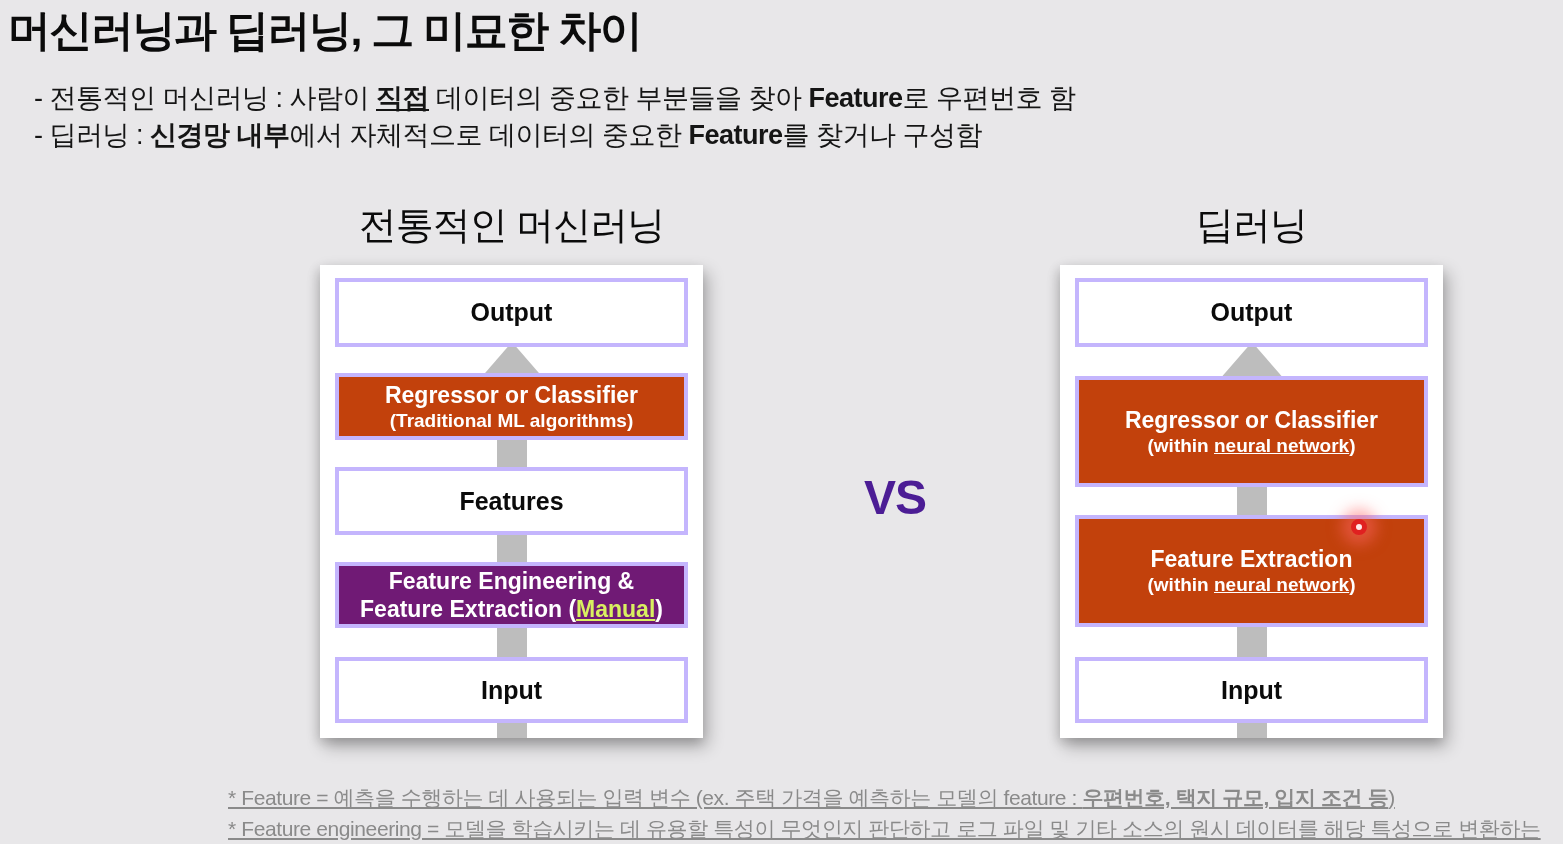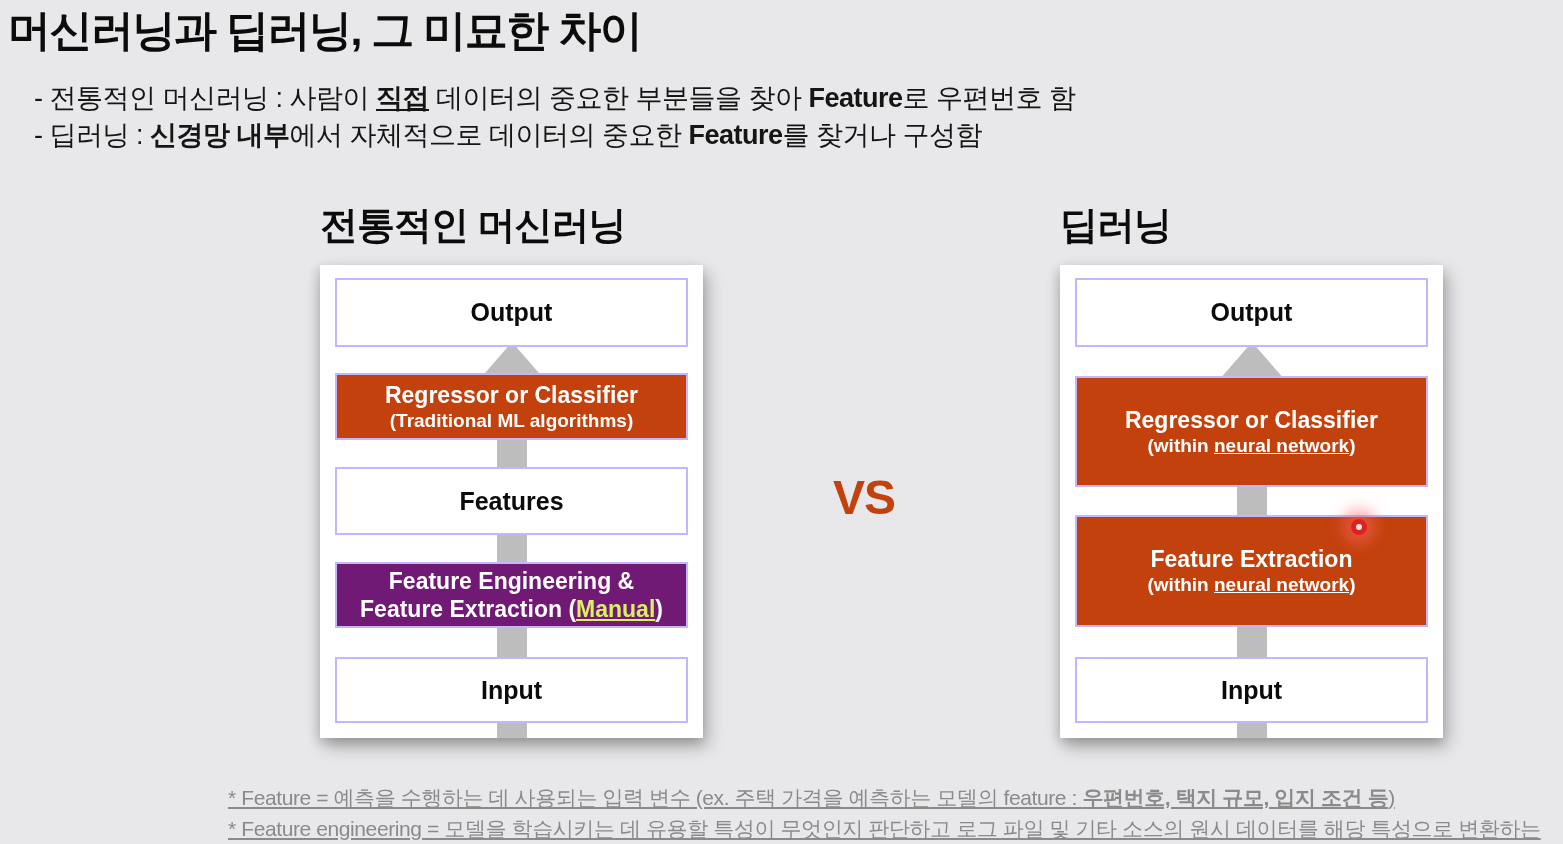--- a/index.html
+++ b/index.html
@@ -16,22 +16,22 @@
     font-size:43px;font-weight:800;letter-spacing:-1.5px;color:#0b0b0b;
   }
   .bullets{
     position:absolute;left:34px;top:80px;margin:0;
     font-size:27px;line-height:37px;font-weight:500;color:#151515;
     letter-spacing:-0.5px;
   }
   .bullets p{margin:0;}
   .seg-bold{font-weight:800;}
   .diagram-heading{
-    position:absolute;top:200px;width:383px;
-    font-size:38px;font-weight:700;letter-spacing:-1px;color:#0b0b0b;
+    position:absolute;top:200px;width:383px;text-align:center;
+    font-size:38px;font-weight:400;letter-spacing:-1px;color:#0b0b0b;
   }
   .heading-left{left:320px;}
   .heading-right{left:1060px;}
   .panel{
     position:absolute;top:265px;width:383px;height:473px;
     background:#ffffff;
     box-shadow:4px 8px 16px rgba(0,0,0,0.30), -3px 4px 10px rgba(0,0,0,0.12);
   }
   .panel-left{left:320px;}
   .panel-right{left:1060px;}
@@ -40,21 +40,21 @@
     background:#BDBDBD;z-index:1;
   }
   .arrow-head{
     position:absolute;left:159px;top:77px;width:0;height:0;z-index:1;
     border-left:33px solid transparent;
     border-right:33px solid transparent;
     border-bottom:38px solid #BDBDBD;
   }
   .box{
     position:absolute;left:15px;width:353px;z-index:2;
-    box-sizing:border-box;border:2px solid #c4b5fd;
+    box-sizing:border-box;border:4px solid #c4b5fd;
     display:flex;flex-direction:column;align-items:center;justify-content:center;
     text-align:center;
   }
   .box-white{background:#ffffff;color:#0b0b0b;}
   .box-purple{background:#c2410c;color:#ffffff;}
   .box-blue{background:#701a75;color:#ffffff;}
   .single-label{font-size:25px;font-weight:700;}
   .line1{font-size:23px;font-weight:700;line-height:27px;}
   .line2{font-size:19px;font-weight:600;line-height:23px;}
   .box-blue .line1,.box-blue .line2{font-size:23px;font-weight:700;line-height:28px;}
@@ -63,22 +63,22 @@
   .l-regressor{top:108px;height:67px;}
   .l-features{top:202px;height:68px;}
   .l-feateng{top:297px;height:66px;}
   .l-input{top:392px;height:66px;}
   
   .r-output{top:13px;height:69px;}
   .r-regressor{top:111px;height:111px;}
   .r-featext{top:250px;height:112px;}
   .r-input{top:392px;height:66px;}
   .vs-label{
-    position:absolute;left:814px;top:470px;width:100px;text-align:center;
-    font-size:48px;font-weight:700;color:#c2410c;letter-spacing:-1px;
+    position:absolute;left:845px;top:470px;width:100px;text-align:center;
+    font-size:48px;font-weight:700;color:#4c1d95;letter-spacing:-1px;
   }
   .footnotes{
     position:absolute;left:224px;top:780px;
     font-size:21px;line-height:27px;color:#8A8A8A;letter-spacing:-0.4px;
   }
   .footnotes p{margin:4px;text-decoration:underline;}
   .cursor-dot{
     position:absolute;left:1351px;top:519px;width:6px;height:6px;z-index:3;
     background:#ffe9e9;border:5px solid #E02020;border-radius:50%;
     box-shadow:0 0 14px 10px rgba(255,100,100,0.50);

